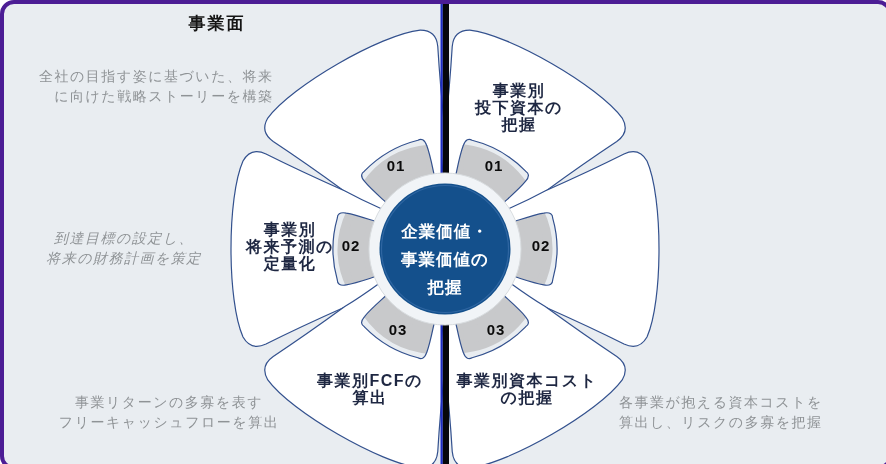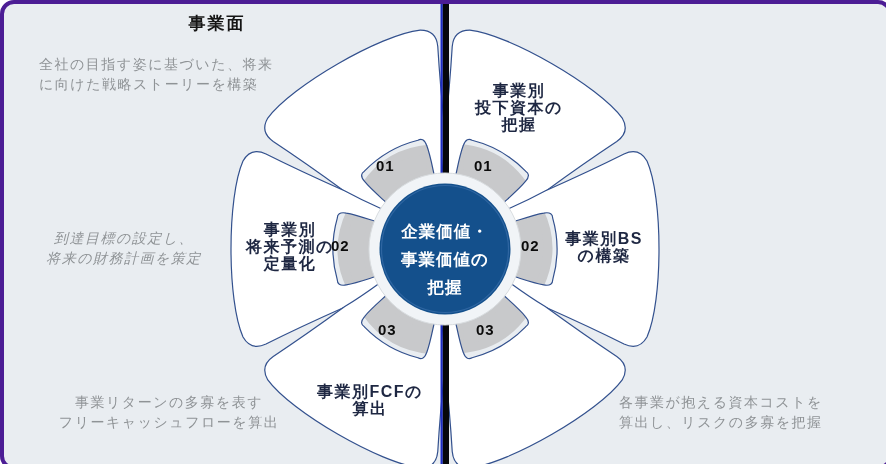--- a/index.html
+++ b/index.html
@@ -3,21 +3,21 @@
 <meta charset="utf-8">
 <style>
   html,body{margin:0;padding:0;background:#ffffff;font-family:"Liberation Sans","DejaVu Sans",sans-serif;}
   .canvas{position:relative;width:884px;height:462px;background:#e9edf1;border:4px solid #4c1d95;border-radius:14px;overflow:hidden;}
   .canvas svg{position:absolute;left:0;top:0;}
   .abs{position:absolute;}
   .hdr{font-size:17px;font-weight:bold;color:#151515;letter-spacing:2px;text-align:center;width:120px;}
   .ann{font-size:14px;color:#8f9396;letter-spacing:1.5px;line-height:20px;white-space:nowrap;}
   .ann.center{text-align:center;}
   .plabel{font-size:16px;font-weight:bold;color:#1e2742;letter-spacing:1.5px;line-height:17px;text-align:center;width:180px;}
-  .pnum{font-size:15px;font-weight:bold;color:#0b0b0b;letter-spacing:1px;width:40px;}
+  .pnum{font-size:15px;font-weight:bold;color:#0b0b0b;letter-spacing:1px;text-align:center;width:40px;}
   .clabel{font-size:16.5px;font-weight:bold;color:#ffffff;letter-spacing:1px;line-height:28px;text-align:center;width:160px;}
 </style>
 </head>
 <body>
 
 <div class="canvas">
 
   <svg width="884" height="462" viewBox="0 0 884 462">
     <defs>
       <path id="pocket" d="M -38,-94 Q -1,-112 37,-94 L 26,-72 Q 0,-83 -26,-72 Z"></path>
@@ -45,29 +45,29 @@
     <rect x="436.5" y="0" width="2.3" height="462" fill="#1c2cc4"></rect>
     <rect x="438.8" y="0" width="6.2" height="462" fill="#06070a"></rect>
 
     <circle cx="441" cy="245" r="76" fill="#f1f4f7" stroke="#d8dcdf" stroke-width="1"></circle>
     <circle cx="441" cy="245" r="65.5" fill="#14508c"></circle>
     <circle cx="441" cy="245" r="63.5" fill="none" stroke="#2f66a2" stroke-width="1.2"></circle>
   </svg>
 
   <div class="abs hdr" style="left:153px;top:8px;">事業面</div>
 
-  <div class="abs ann" style="left:35px;top:50px;" Данные="">全社の目指す姿に基づいた、将来<br>に向けた戦略ストーリーを構築</div>
+  <div class="abs ann" style="left:35px;top:62px;text-align:right;" Данные="">全社の目指す姿に基づいた、将来<br>に向けた戦略ストーリーを構築</div>
   <div class="abs ann center" style="left:15px;top:224px;width:210px;font-style:italic;">到達目標の設定し、<br>将来の財務計画を策定</div>
   <div class="abs ann" style="left:615px;top:388px;">各事業が抱える資本コストを<br>算出し、リスクの多寡を把握</div>
   <div class="abs ann center" style="left:40px;top:388px;width:250px;">事業リターンの多寡を表す<br>フリーキャッシュフローを算出</div>
 
   <div class="abs plabel" style="left:425px;top:78px;">事業別<br>投下資本の<br>把握</div>
   <div class="abs plabel" style="left:196px;top:217px;">事業別<br>将来予測の<br>定量化</div>
-  <div class="abs plabel" style="left:510px;top:226px;">事業別BS<br>の構築</div>
-  <div class="abs plabel" style="left:276px;top:379px;">事業別FCFの<br>算出</div>
+  <div class="abs plabel" style="left:276px;top:368px;">事業別FCFの<br>算出</div>
+  <div class="abs plabel" style="left:433px;top:368px;">事業別資本コスト<br>の把握</div>
 
   <div class="abs pnum" style="left:372px;top:153px;">01</div>
   <div class="abs pnum" style="left:470px;top:153px;">01</div>
   <div class="abs pnum" style="left:327px;top:233px;">02</div>
   <div class="abs pnum" style="left:517px;top:233px;">02</div>
   <div class="abs pnum" style="left:374px;top:317px;">03</div>
   <div class="abs pnum" style="left:472px;top:317px;">03</div>
 
   <div class="abs clabel" style="left:361px;top:213px;">企業価値・<br>事業価値の<br>把握</div>
 

